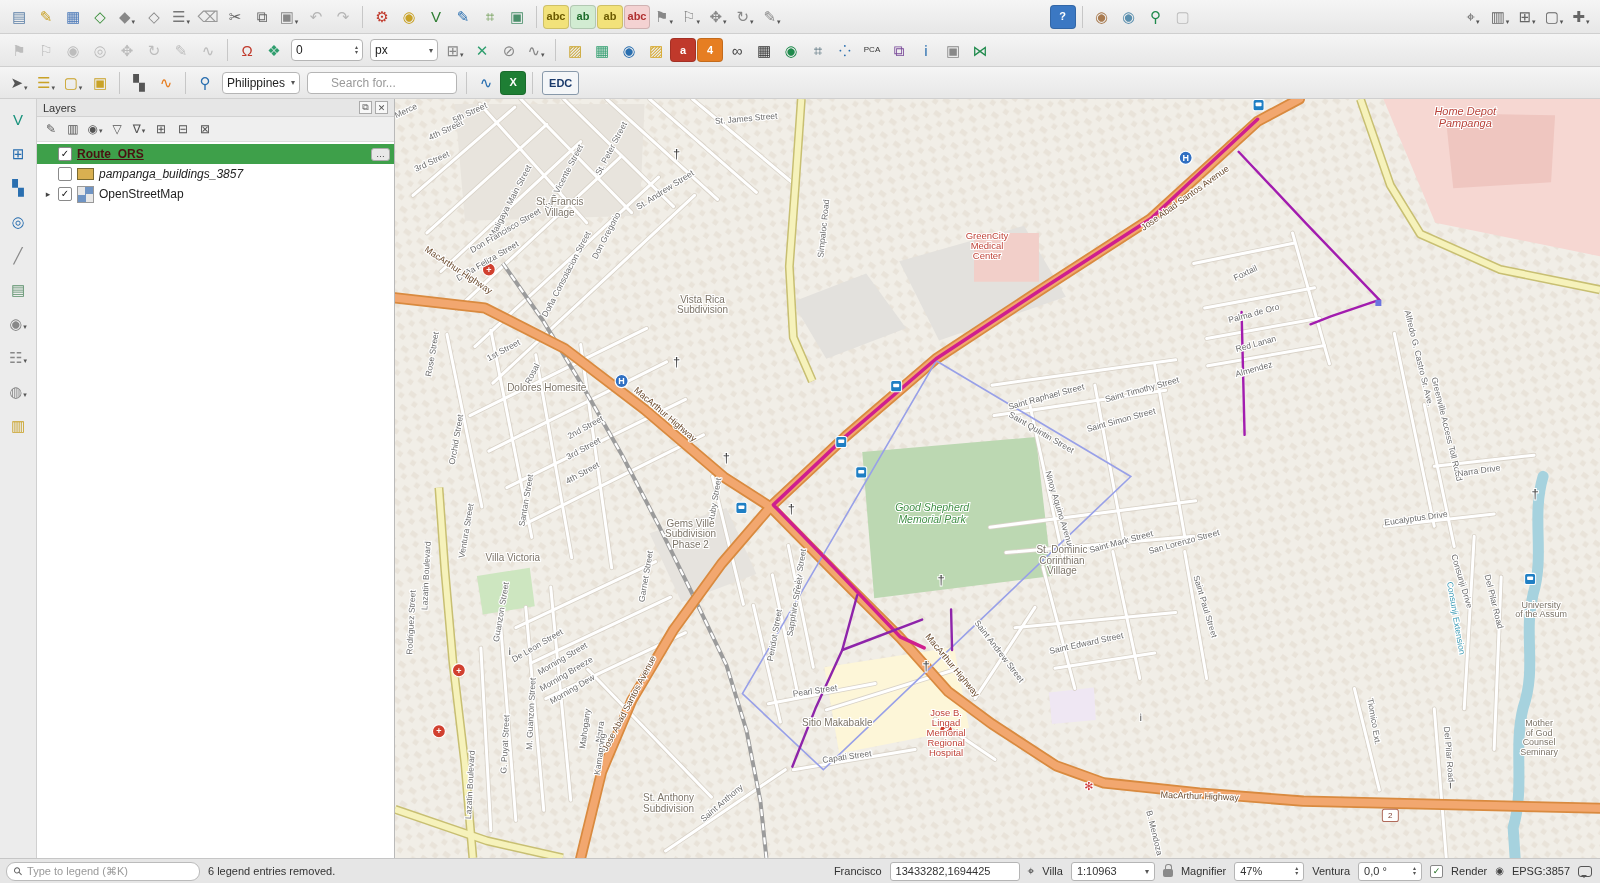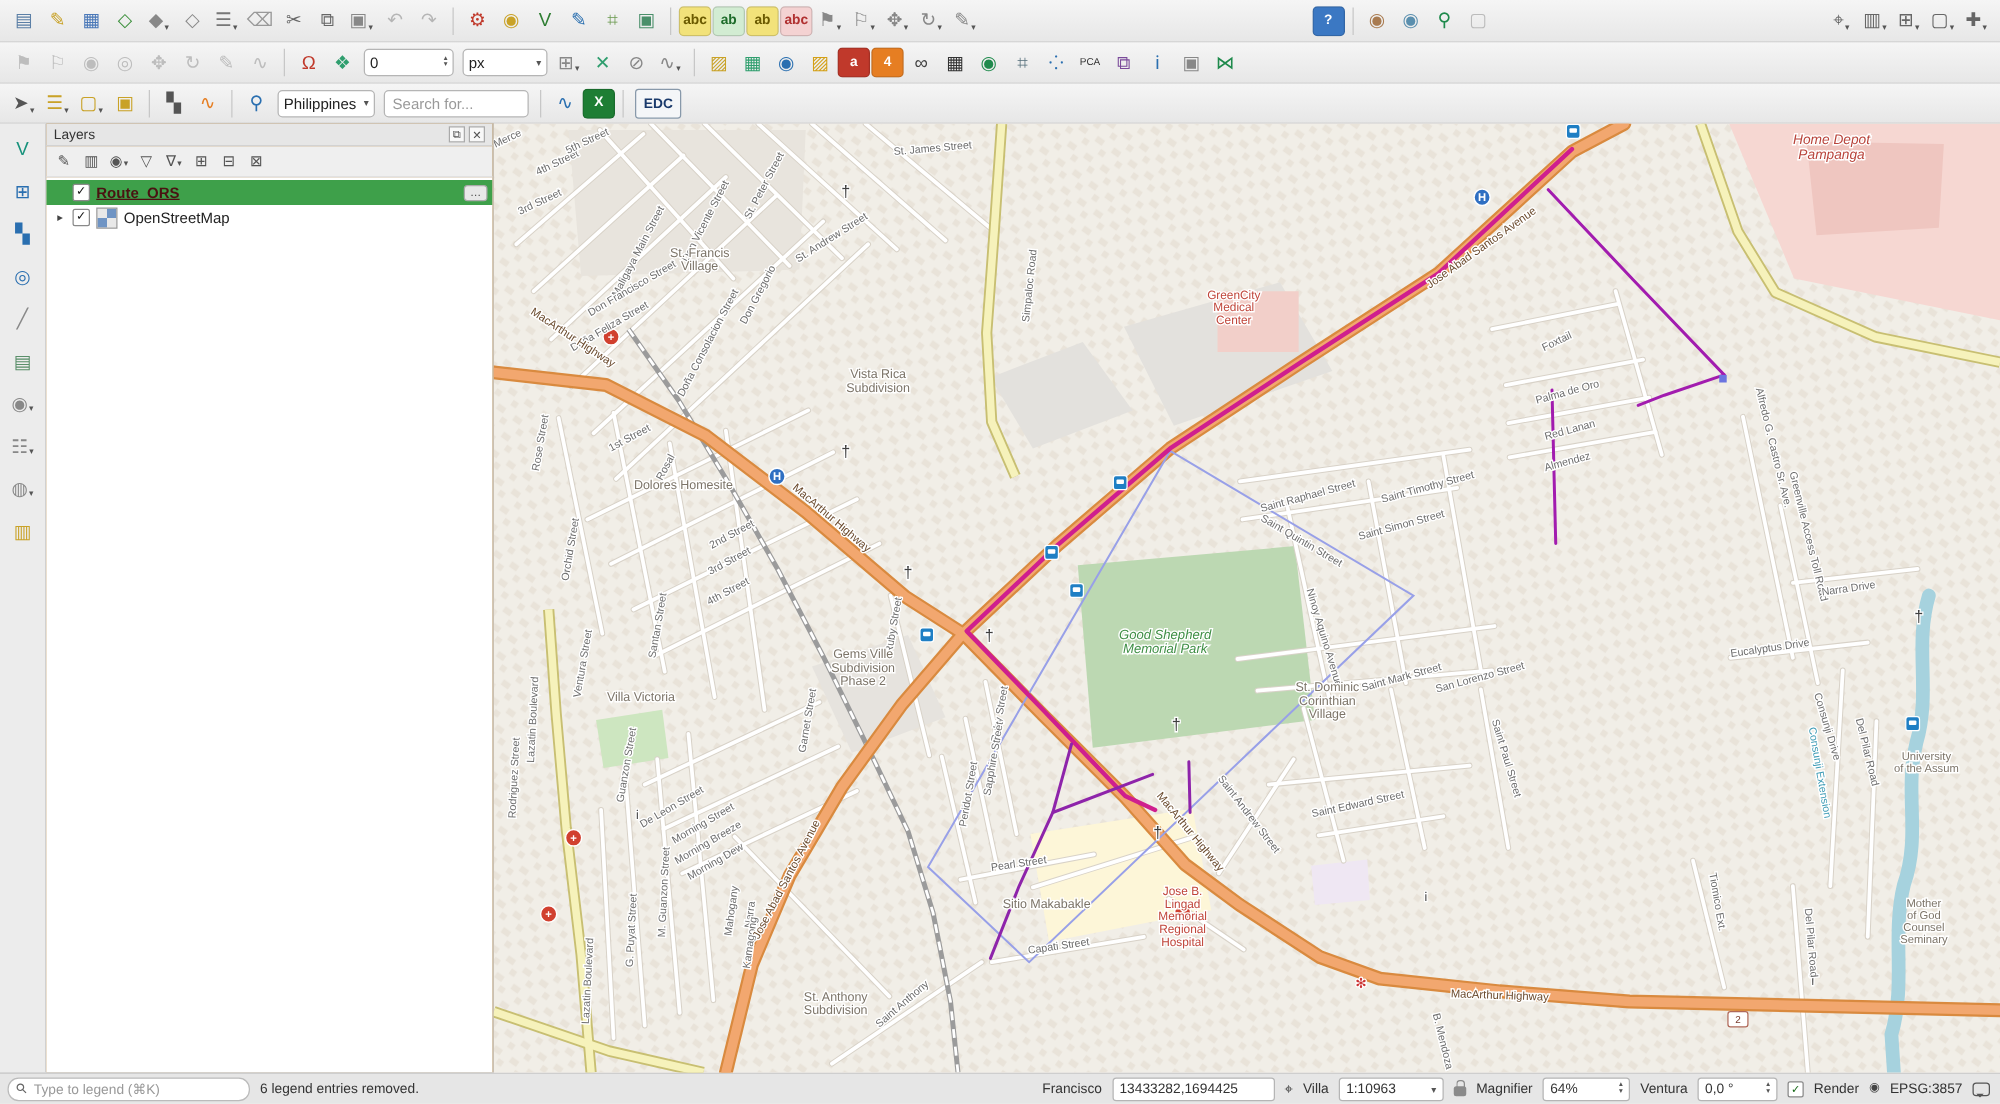--- a/index.html
+++ b/index.html
@@ -17,30 +17,30 @@
   .tbtn.boxed .glyph{font-size:11px;font-weight:bold;}
   .darrow{font-size:7px;color:#555;margin-left:1px;align-self:flex-end;padding-bottom:4px;}
   .sep{width:1px;height:22px;background:#c7c7c7;margin:0 5px;flex:0 0 1px;}
   .tspace{flex:1 1 30px;}
   .spinbox,.combobox{display:flex;align-items:center;background:#fff;border:1px solid #b5b5b5;border-radius:4px;height:20px;padding:0 4px;margin:0 3px;}
   .spinbox{width:62px;justify-content:space-between;}
   .combobox{min-width:58px;justify-content:space-between;}
   .spinval,.comboval{font-size:12px;color:#222;}
   .spinarrows{display:flex;flex-direction:column;font-size:6px;line-height:5px;color:#555;}
   .carrow{font-size:8px;color:#555;margin-left:6px;}
-  .searchfield{width:102px;height:20px;background:#fff;border:1px solid #b5b5b5;border-radius:4px;display:flex;align-items:center;padding:0 6px;margin:0 3px;}
+  .searchfield{width:102px;height:20px;background:#fff;border:1px solid #b5b5b5;border-radius:4px;display:flex;align-items:center;padding:0 23px;margin:0 3px;}
   .searchfield .ph{color:#999;font-size:12px;}
   .tbutton{height:22px;border:1px solid #8899aa;border-radius:3px;background:#f4f6f8;color:#1a3a6b;font-size:11px;font-weight:bold;display:flex;align-items:center;padding:0 6px;margin:0 3px;}
 
   
   #main{flex:1;display:flex;min-height:0;}
   #lefttb{width:36px;background:#ececec;border-right:1px solid #d0d0d0;display:flex;flex-direction:column;align-items:center;padding-top:8px;gap:10px;}
   #lefttb .tbtn{min-width:28px;height:24px;}
 
-  #layerspanel{width:357px;background:#a16207;border-right:1px solid #b9b9b9;display:flex;flex-direction:column;}
+  #layerspanel{width:357px;background:#a3a3a3;border-right:1px solid #b9b9b9;display:flex;flex-direction:column;}
   .paneltitle{height:17px;display:flex;align-items:center;padding:0 6px;background:#e6e6e6;border-bottom:1px solid #d2d2d2;font-size:11px;color:#333;}
   .paneltitle .ttl{flex:1;}
   .pticon{font-size:9px;color:#555;border:1px solid #aaa;width:11px;height:11px;display:flex;align-items:center;justify-content:center;margin-left:3px;background:#f8f8f8;}
   .panelbar{height:24px;display:flex;align-items:center;gap:2px;padding:0 4px;background:#efefef;border-bottom:1px solid #ddd;}
   .panelbar .tbtn{min-width:20px;height:20px;}
   .panelbar .glyph{font-size:12px;color:#555;}
   #layerlist{flex:1;background:#ffffff;padding-top:2px;overflow:hidden;}
   .lrow{height:20px;display:flex;align-items:center;gap:5px;padding:0 4px 0 6px;font-size:12px;}
   .lrow.sel{background:#3ea04a;}
   .expander{width:10px;font-size:9px;color:#444;text-align:center;}
@@ -435,20 +435,26 @@
           <div class="tbtn">
             <span class="glyph">⊠</span>
           </div>
         </div>
       <div id="layerlist">
           <div class="lrow sel">
             <span class="expander hidden">▸</span>
             <span class="cb on">✓</span>
             <span class="lname" style="font-weight: bold; text-decoration: underline; color: rgb(74, 18, 18);">Route_ORS</span>
             <span class="badge">…</span>
+          </div>
+          <div class="lrow">
+            <span class="expander hidden">▸</span>
+            <span class="cb"></span>
+            <span class="swatch" style="background: rgb(217, 176, 81);"></span>
+            <span class="lname" style="font-style: italic;">pampanga_buildings_3857</span>
           </div>
           <div class="lrow">
             <span class="expander">▸</span>
             <span class="cb on">✓</span>
             <span class="thumb"></span>
             <span class="lname">OpenStreetMap</span>
           </div>
         </div>
     </div>
 
@@ -769,21 +775,21 @@
     </div>
     <span class="sbicon">⌖</span>
     <span class="sblabel">Villa</span>
     <div class="sbfield" style="width:72px;justify-content:space-between">
       <span>1:10963</span>
       <span class="carrow">▾</span>
     </div>
     <span class="lockicon"></span>
     <span class="sblabel">Magnifier</span>
     <div class="sbfield" style="width:58px;justify-content:space-between">
-      <span>64%</span>
+      <span>47%</span>
       <span class="spinarrows">
           <span>▴</span>
           <span>▾</span>
         </span>
     </div>
     <span class="sblabel">Ventura</span>
     <div class="sbfield" style="width:52px;justify-content:space-between">
       <span>0,0 °</span>
       <span class="spinarrows">
           <span>▴</span>

